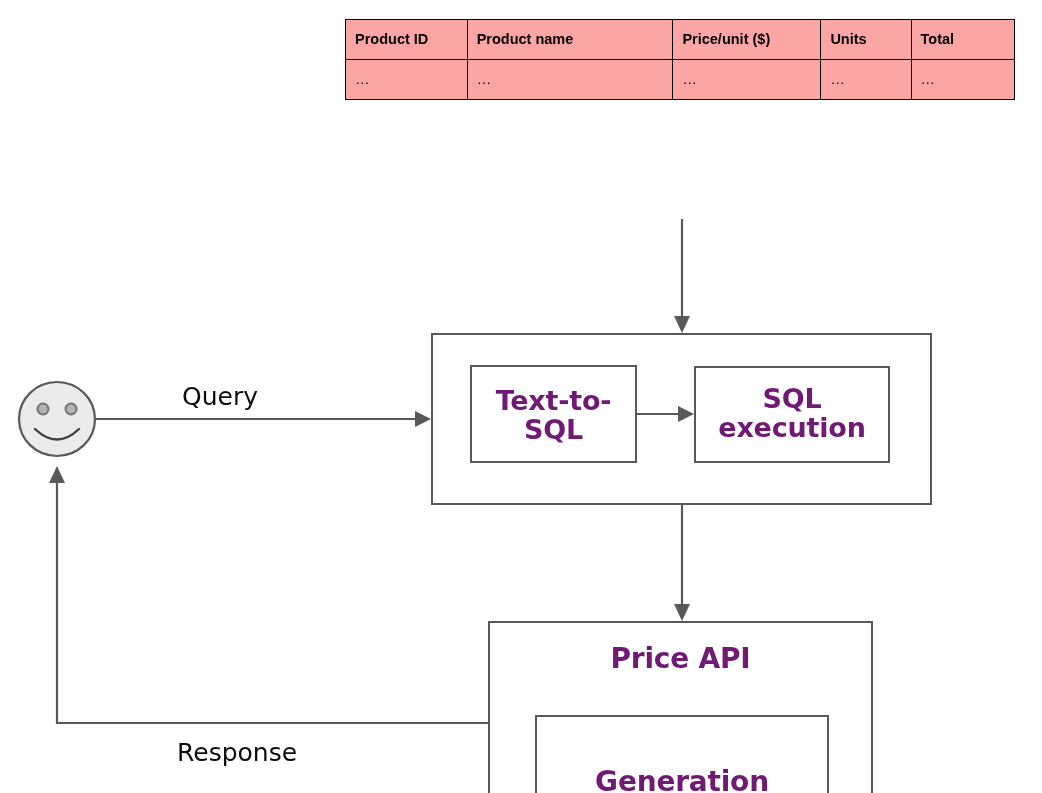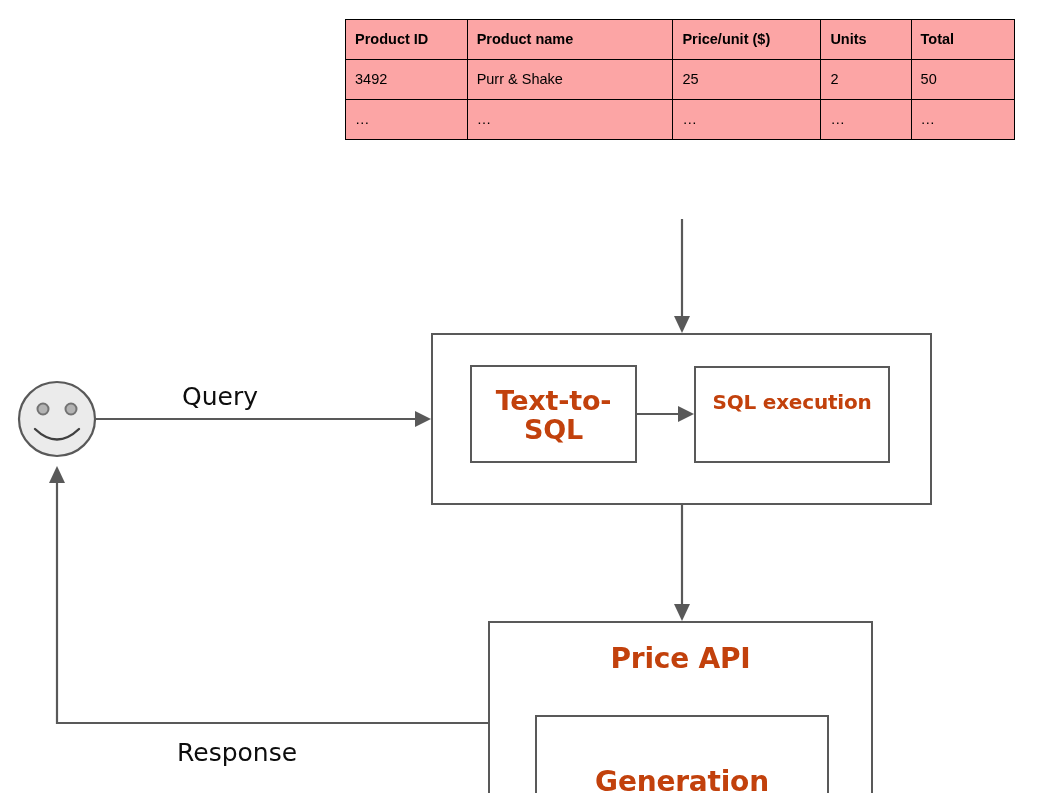--- a/index.html
+++ b/index.html
@@ -58,33 +58,33 @@
     border: 2px solid #595959;
     background: #ffffff;
   }
   .box-label {
     position: absolute;
     left: 0;
     right: 0;
     text-align: center;
     font-family: "DejaVu Sans", sans-serif;
     font-weight: bold;
-    color: #c2410c;
+    color: #701a75;
     line-height: 1.06;
     letter-spacing: -0.2px;
   }
 
   #pipeline-container { left: 431px;  top: 333px; width: 501px; height: 172px; }
   #text-to-sql-box    { left: 470px;  top: 365px; width: 167px; height: 98px; }
   #sql-execution-box  { left: 694px;  top: 366px; width: 196px; height: 97px; }
   #model-api-box      { left: 488px;  top: 621px; width: 385px; height: 200px; }
   #generation-box     { left: 535px;  top: 715px; width: 294px; height: 106px; }
 
   #text-to-sql-label   { top: 20px;  font-size: 27px; }
-  #sql-execution-label { top: 24px;  font-size: 20px; }
+  #sql-execution-label { top: 17px;  font-size: 27px; }
   #model-api-label     { top: 21px;  font-size: 28px; }
   #generation-label    { top: 23px;  font-size: 28px; margin-top: 27px; }
 
   
   .edge-label {
     position: absolute;
     font-family: "DejaVu Sans", sans-serif;
     font-size: 25px;
     color: #0d0d0d;
     white-space: nowrap;
@@ -139,27 +139,20 @@
     <tr>
       <th>Product ID</th>
       <th>Product name</th>
       <th>Price/unit ($)</th>
       <th>Units</th>
       <th>Total</th>
     </tr>
   </thead>
   <tbody>
     <tr>
-      <td>3492</td>
-      <td>Purr &amp; Shake</td>
-      <td>25</td>
-      <td>2</td>
-      <td>50</td>
-    </tr>
-    <tr>
       <td>…</td>
       <td>…</td>
       <td>…</td>
       <td>…</td>
       <td>…</td>
     </tr>
   </tbody>
 </table>
 
 <div class="box" id="pipeline-container"></div>

